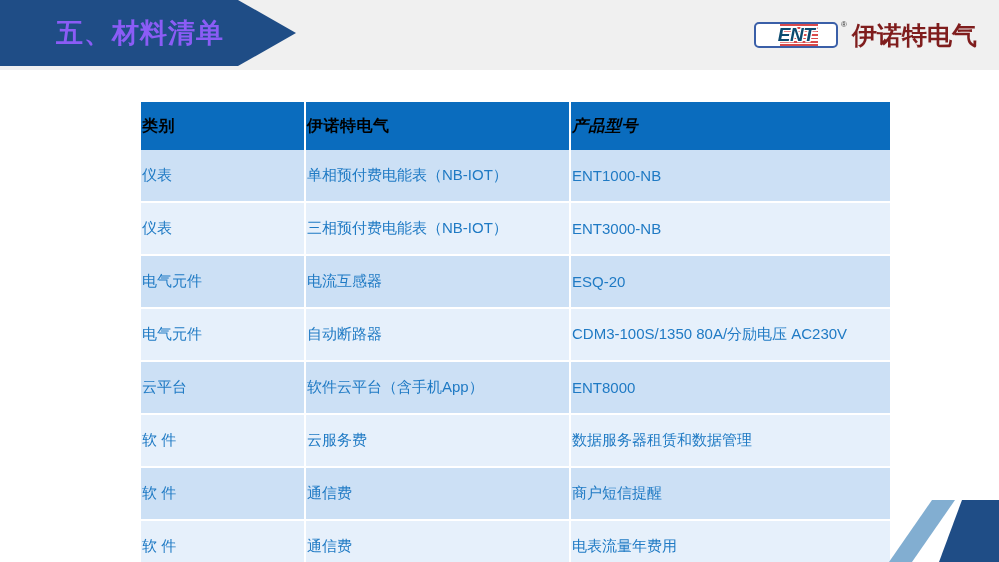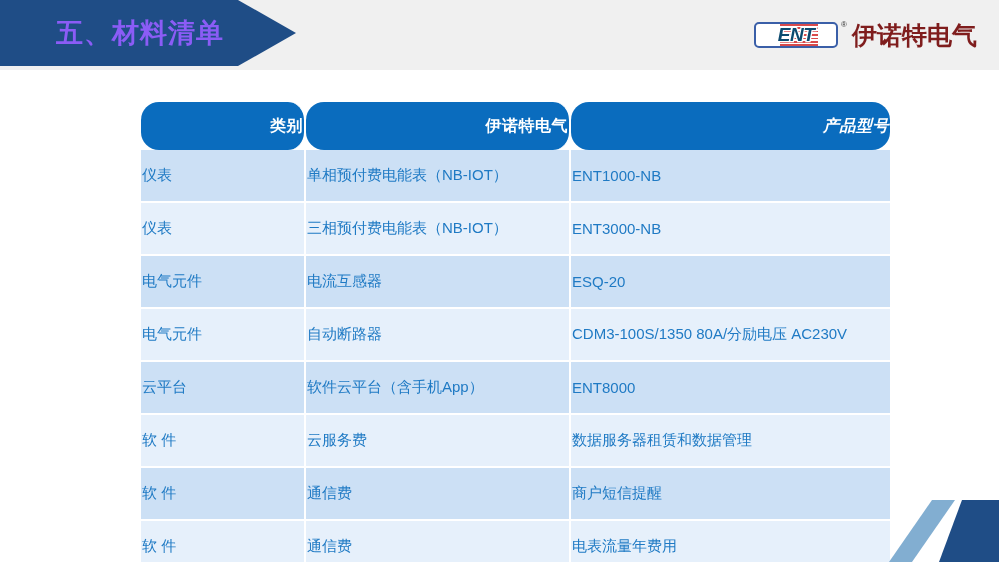--- a/index.html
+++ b/index.html
@@ -124,28 +124,27 @@
     border-collapse: separate;
     border-spacing: 0;
     table-layout: fixed;
   }
   .table col.c1 { width: 165px; }
   .table col.c2 { width: 265px; }
   .table col.c3 { width: 319px; }
 
   .table th {
     background: #0a6cbe;
-    color: #ffffff;
+    color: #000000;
     font-size: 16px;
     font-weight: bold;
     height: 46px;
-    text-align: right;
+    text-align: left;
     border-right: 2px solid #ffffff;
     letter-spacing: 0.5px;
-    border-radius: 18px;
   }
   .table th:last-child { border-right: none; font-style: italic; }
 
   .table td {
     height: 49px;
     text-align: left;
     font-size: 15px;
     color: #1f7ac4;
     border-right: 2px solid #ffffff;
     border-bottom: 2px solid #ffffff;

